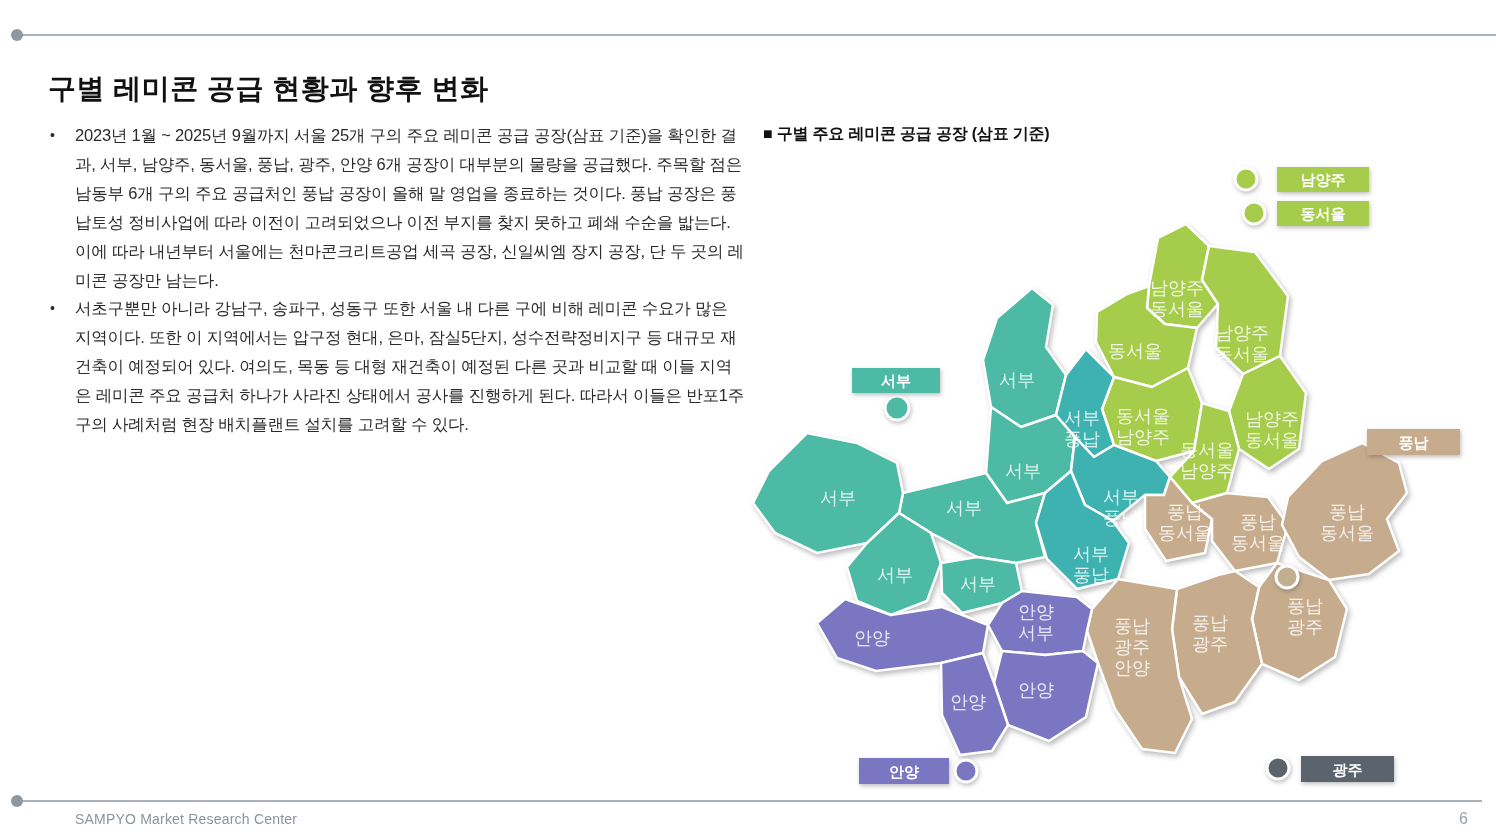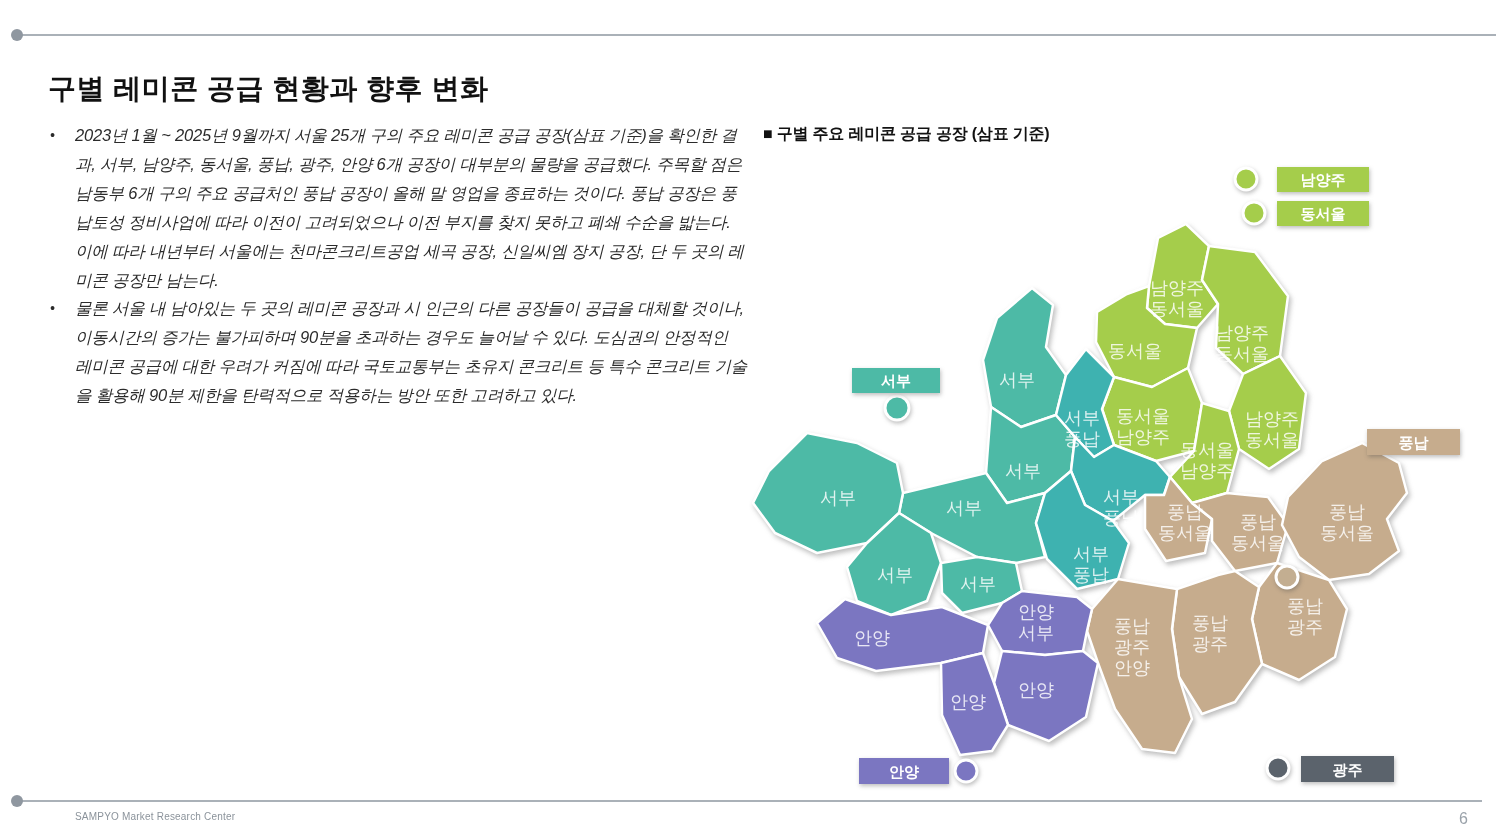--- a/index.html
+++ b/index.html
@@ -16,53 +16,53 @@
   h1.title{
     position:absolute;left:48px;top:70px;margin:0;
     font-size:28px;font-weight:bold;color:#111;letter-spacing:0.5px;text-align:center;
   }
   ul.bullets{
     position:absolute;left:48px;top:121px;width:700px;margin:0;padding:0;
     list-style:none;
   }
   ul.bullets li{
     position:relative;padding-left:27px;margin:0;
-    font-size:16.5px;line-height:28.9px;color:#2b2b2b;letter-spacing:-0.2px;font-style:italic;
+    font-size:16.5px;line-height:28.9px;color:#2b2b2b;letter-spacing:-0.2px;
   }
   ul.bullets li::before{
     content:"\2022";position:absolute;left:2px;top:0;color:#2b2b2b;font-size:14px;
   }
   .map-title{
     position:absolute;left:763px;top:124px;
     font-size:16px;font-weight:bold;color:#111;letter-spacing:-0.2px;
   }
   #map{position:absolute;left:745px;top:160px;}
   .dshadow{filter:drop-shadow(2px 3px 2.5px rgba(70,70,70,0.35));}
   .bshadow{filter:drop-shadow(1.5px 2px 2px rgba(70,70,70,0.35));}
   .footer-text{
     position:absolute;left:75px;top:811px;
-    font-size:10px;color:#8b939b;letter-spacing:0.2px;
+    font-size:14px;color:#8b939b;letter-spacing:0.2px;
   }
   .page-number{
     position:absolute;right:28px;top:810px;
     font-size:16px;color:#9aa2aa;
   }
 </style>
 </head>
 <body>
 
 <div class="rule top">
     <span class="dot"></span>
   </div>
 
 <h1 class="title">구별 레미콘 공급 현황과 향후 변화</h1>
 
 <ul class="bullets">
     <li>2023년 1월 ~ 2025년 9월까지 서울 25개 구의 주요 레미콘 공급 공장(삼표 기준)을 확인한 결과, 서부, 남양주, 동서울, 풍납, 광주, 안양 6개 공장이 대부분의 물량을 공급했다. 주목할 점은 남동부 6개 구의 주요 공급처인 풍납 공장이 올해 말 영업을 종료하는 것이다. 풍납 공장은 풍납토성 정비사업에 따라 이전이 고려되었으나 이전 부지를 찾지 못하고 폐쇄 수순을 밟는다. 이에 따라 내년부터 서울에는 천마콘크리트공업 세곡 공장, 신일씨엠 장지 공장, 단 두 곳의 레미콘 공장만 남는다.</li>
-    <li>물론 서울 내 남아있는 두 곳의 레미콘 공장과 시 인근의 다른 공장들이 공급을 대체할 것이나, 이동시간의 증가는 불가피하며 90분을 초과하는 경우도 늘어날 수 있다. 도심권의 안정적인 레미콘 공급에 대한 우려가 커짐에 따라 국토교통부는 초유지 콘크리트 등 특수 콘크리트 기술을 활용해 90분 제한을 탄력적으로 적용하는 방안 또한 고려하고 있다.</li>
+    <li>서초구뿐만 아니라 강남구, 송파구, 성동구 또한 서울 내 다른 구에 비해 레미콘 수요가 많은 지역이다. 또한 이 지역에서는 압구정 현대, 은마, 잠실5단지, 성수전략정비지구 등 대규모 재건축이 예정되어 있다. 여의도, 목동 등 대형 재건축이 예정된 다른 곳과 비교할 때 이들 지역은 레미콘 주요 공급처 하나가 사라진 상태에서 공사를 진행하게 된다. 따라서 이들은 반포1주구의 사례처럼 현장 배치플랜트 설치를 고려할 수 있다.</li>
   </ul>
 
 <div class="map-title">■ 구별 주요 레미콘 공급 공장 (삼표 기준)</div>
 
 <svg id="map" width="740" height="650" viewBox="0 0 740 650" xmlns="http://www.w3.org/2000/svg">
     <g class="dshadow">
       <polygon points="404,126 413,78 441,64 464,86 457,120 473,144 452,168 420,164 402,148" fill="#A5CD4B" stroke="#FFFFFF" stroke-width="2.5" stroke-linejoin="round"></polygon>
       <polygon points="464,86 510,92 543,136 535,196 498,214 471,188 473,144 457,120" fill="#A5CD4B" stroke="#FFFFFF" stroke-width="2.5" stroke-linejoin="round"></polygon>
       <polygon points="352,152 382,134 404,126 402,148 420,164 452,168 443,208 407,227 369,217 351,182" fill="#A5CD4B" stroke="#FFFFFF" stroke-width="2.5" stroke-linejoin="round"></polygon>
       <polygon points="369,217 407,227 443,208 457,243 449,291 411,301 369,285 357,249" fill="#A5CD4B" stroke="#FFFFFF" stroke-width="2.5" stroke-linejoin="round"></polygon>

